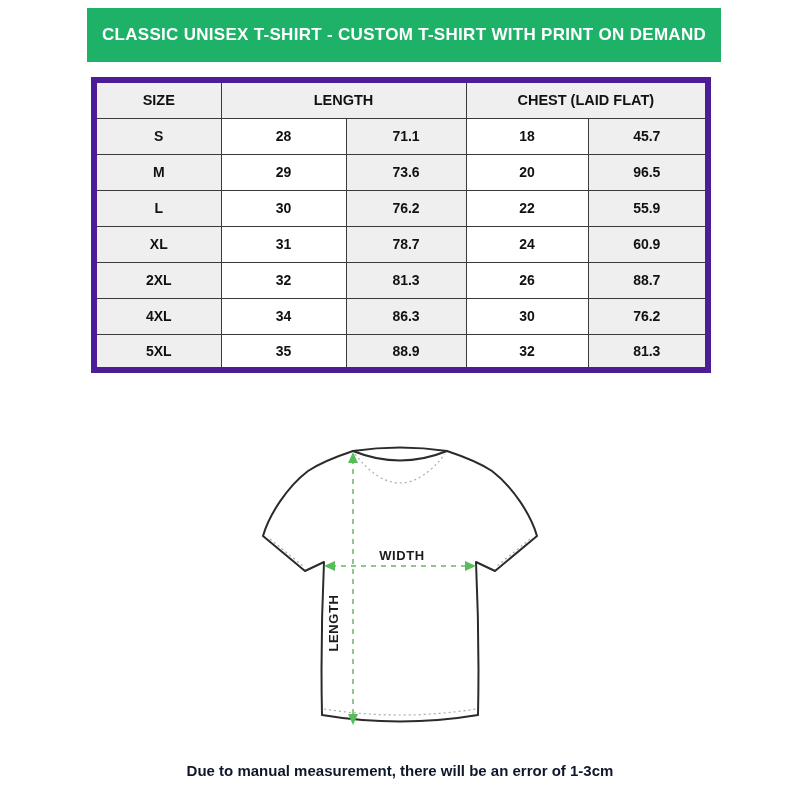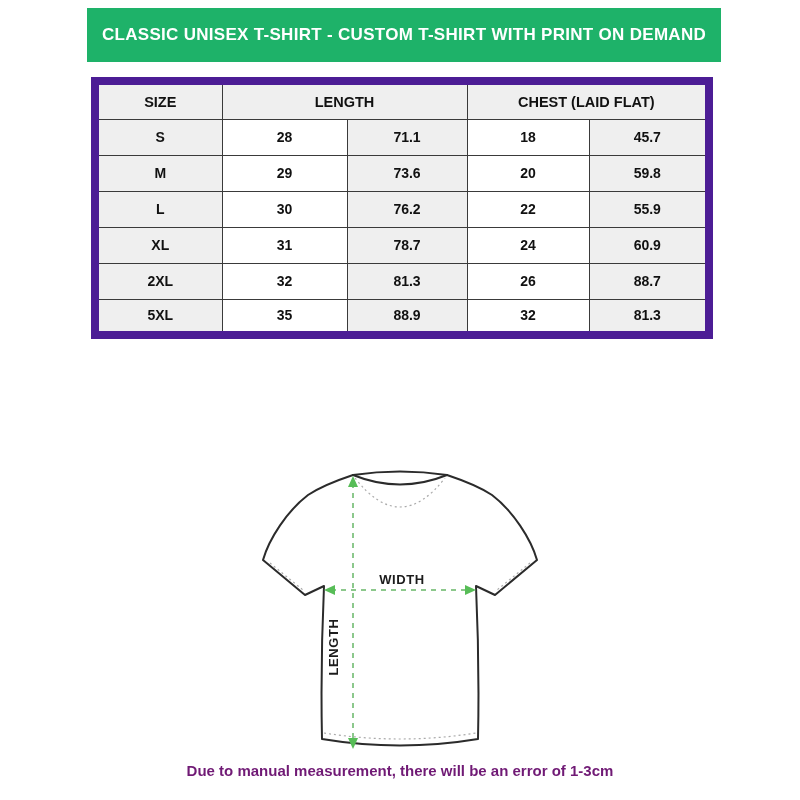--- a/index.html
+++ b/index.html
@@ -34,21 +34,21 @@
   }
   
   .table-wrap {
     position: absolute;
     left: 91px; top: 77px;
   }
   table.size-table {
     border-collapse: collapse;
     table-layout: fixed;
     width: 614px;
-    border: 8px solid #4c1d95;
+    border: 6px solid #4c1d95;
   }
   .size-table th, .size-table td {
     border: 1.5px solid #3a3a3a;
     text-align: center;
     vertical-align: middle;
     color: #111111;
   }
   .size-table th {
     height: 38px;
     background: #efefef;
@@ -59,38 +59,38 @@
     height: 36px;
     font-size: 14px;
     font-weight: 600;
   }
   .size-table td.col-size { background: #efefef; font-weight: 700; }
   .size-table td.col-cm   { background: #efefef; }
   .size-table td.col-in   { background: #ffffff; margin-left: 25px; }
   
   .diagram {
     position: absolute;
-    left: 250px; top: 460px;
+    left: 250px; top: 436px;
     width: 300px; height: 314px;
   }
   .diagram svg { display: block; }
   .diagram-label {
     font-family: "Liberation Sans", "DejaVu Sans", sans-serif;
     font-size: 13px;
     font-weight: 700;
     letter-spacing: 0.6px;
     fill: #1c1c1c;
   }
   
   .footer-note {
     position: absolute;
     left: 0; top: 762px;
     width: 800px;
     text-align: center;
-    color: #701a75;
+    color: #0f172a;
     font-size: 15px;
     font-weight: 700;
   }
 </style>
 </head>
 <body>
 
 <div class="page">
 
   <div class="banner">
@@ -119,21 +119,21 @@
             <td class="col-in">28</td>
             <td class="col-cm">71.1</td>
             <td class="col-in">18</td>
             <td class="col-cm">45.7</td>
           </tr>
           <tr>
             <td class="col-size">M</td>
             <td class="col-in">29</td>
             <td class="col-cm">73.6</td>
             <td class="col-in">20</td>
-            <td class="col-cm">59.8</td>
+            <td class="col-cm">96.5</td>
           </tr>
           <tr>
             <td class="col-size">L</td>
             <td class="col-in">30</td>
             <td class="col-cm">76.2</td>
             <td class="col-in">22</td>
             <td class="col-cm">55.9</td>
           </tr>
           <tr>
             <td class="col-size">XL</td>
@@ -141,20 +141,27 @@
             <td class="col-cm">78.7</td>
             <td class="col-in">24</td>
             <td class="col-cm">60.9</td>
           </tr>
           <tr>
             <td class="col-size">2XL</td>
             <td class="col-in">32</td>
             <td class="col-cm">81.3</td>
             <td class="col-in">26</td>
             <td class="col-cm">88.7</td>
+          </tr>
+          <tr>
+            <td class="col-size">4XL</td>
+            <td class="col-in">34</td>
+            <td class="col-cm">86.3</td>
+            <td class="col-in">30</td>
+            <td class="col-cm">76.2</td>
           </tr>
           <tr>
             <td class="col-size">5XL</td>
             <td class="col-in">35</td>
             <td class="col-cm">88.9</td>
             <td class="col-in">32</td>
             <td class="col-cm">81.3</td>
           </tr>
         </tbody>
     </table>

